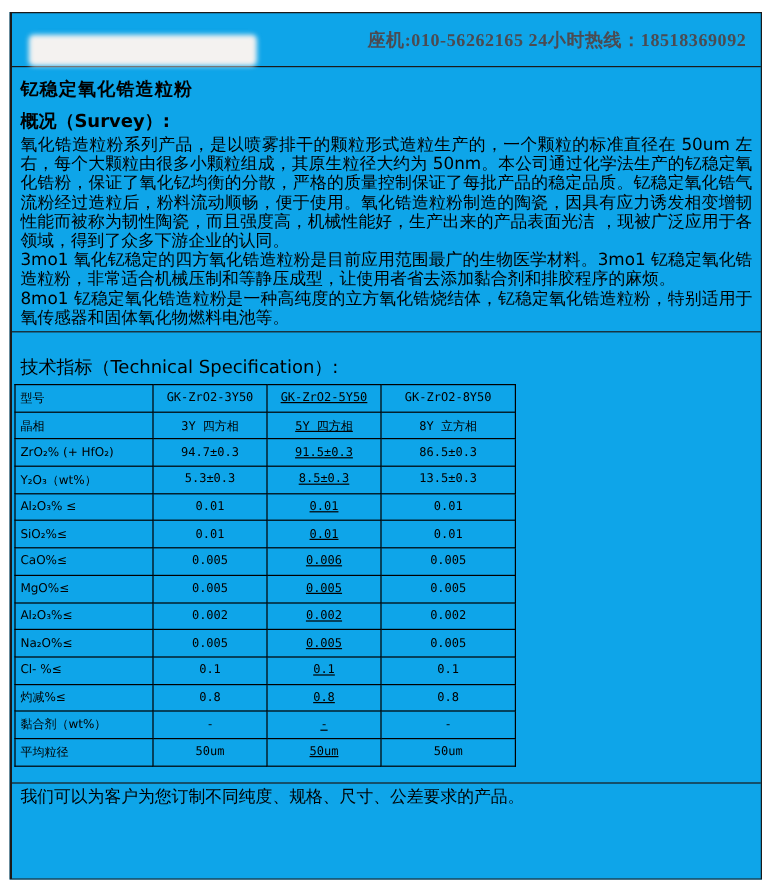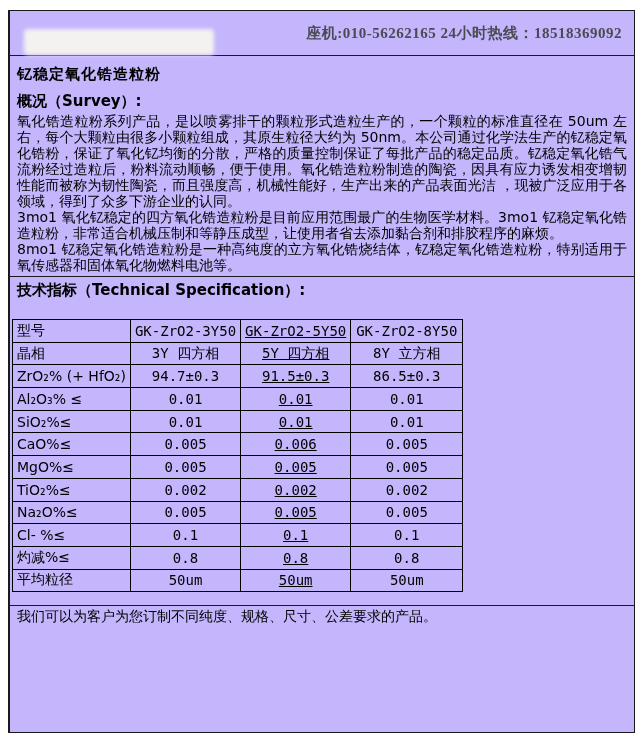--- a/index.html
+++ b/index.html
@@ -7,21 +7,21 @@
   body {
     width: 642px; height: 735px;
     font-family: "DejaVu Sans", "Liberation Sans", sans-serif;
     color: #000000;
     overflow: hidden;
   }
   .page {
     position: absolute;
     left: 8px; top: 10px;
     width: 627px; height: 723px;
-    background: #c4b5fd;
+    background: #0ea5e9;
     border: 1px solid #1a1a1a;
     border-left-width: 2px;
   }
   
   .watermark {
     position: absolute; left: 14px; top: 18px;
     width: 190px; height: 26px;
     background: #f4f2f0;
     filter: blur(2px);
     border-radius: 4px;
@@ -58,29 +58,30 @@
     line-height: 16px;
     text-align: justify;
     padding: 0 2px;
   }
   .divider {
     border-top: 1px solid #1a1a1a;
     margin-top: 3px;
   }
   .spec-heading {
     font-size: 15px;
-    font-weight: bold;
+    font-weight: normal;
     padding: 4px 5px 2px 7px;
+    margin-top: 16px;
   }
   .tech-table {
     border-collapse: collapse;
     margin-left: 2px;
-    margin-top: 17px;
+    margin-top: 2px;
     font-family: "DejaVu Sans Mono", "Liberation Mono", monospace;
-    font-size: 14px;
+    font-size: 10px;
   }
   .tech-table td {
     border: 1px solid #000000;
     height: 22.7px;
     padding: 0 4px;
     white-space: nowrap;
   }
   .tech-table td.row-label {
     width: 115px;
     text-align: left;
@@ -135,20 +136,26 @@
           <td class="val c2">5Y 四方相</td>
           <td class="val c3">8Y 立方相</td>
         </tr>
         <tr>
           <td class="row-label">ZrO₂% (+ HfO₂)</td>
           <td class="val c1">94.7±0.3</td>
           <td class="val c2">91.5±0.3</td>
           <td class="val c3">86.5±0.3</td>
         </tr>
         <tr>
+          <td class="row-label">Y₂O₃（wt%）</td>
+          <td class="val c1">5.3±0.3</td>
+          <td class="val c2">8.5±0.3</td>
+          <td class="val c3">13.5±0.3</td>
+        </tr>
+        <tr>
           <td class="row-label">Al₂O₃%  ≤</td>
           <td class="val c1">0.01</td>
           <td class="val c2">0.01</td>
           <td class="val c3">0.01</td>
         </tr>
         <tr>
           <td class="row-label">SiO₂%≤</td>
           <td class="val c1">0.01</td>
           <td class="val c2">0.01</td>
           <td class="val c3">0.01</td>
@@ -159,21 +166,21 @@
           <td class="val c2">0.006</td>
           <td class="val c3">0.005</td>
         </tr>
         <tr>
           <td class="row-label">MgO%≤</td>
           <td class="val c1">0.005</td>
           <td class="val c2">0.005</td>
           <td class="val c3">0.005</td>
         </tr>
         <tr>
-          <td class="row-label">TiO₂%≤</td>
+          <td class="row-label">Al₂O₃%≤</td>
           <td class="val c1">0.002</td>
           <td class="val c2">0.002</td>
           <td class="val c3">0.002</td>
         </tr>
         <tr>
           <td class="row-label">Na₂O%≤</td>
           <td class="val c1">0.005</td>
           <td class="val c2">0.005</td>
           <td class="val c3">0.005</td>
         </tr>
@@ -183,20 +190,26 @@
           <td class="val c2">0.1</td>
           <td class="val c3">0.1</td>
         </tr>
         <tr>
           <td class="row-label">灼减%≤</td>
           <td class="val c1">0.8</td>
           <td class="val c2">0.8</td>
           <td class="val c3">0.8</td>
         </tr>
         <tr>
+          <td class="row-label">黏合剂（wt%）</td>
+          <td class="val c1">-</td>
+          <td class="val c2">-</td>
+          <td class="val c3">-</td>
+        </tr>
+        <tr>
           <td class="row-label">平均粒径</td>
           <td class="val c1">50um</td>
           <td class="val c2">50um</td>
           <td class="val c3">50um</td>
         </tr>
       </tbody>
   </table>
 
   <div class="note-row">我们可以为客户为您订制不同纯度、规格、尺寸、公差要求的产品。</div>
 </div>

